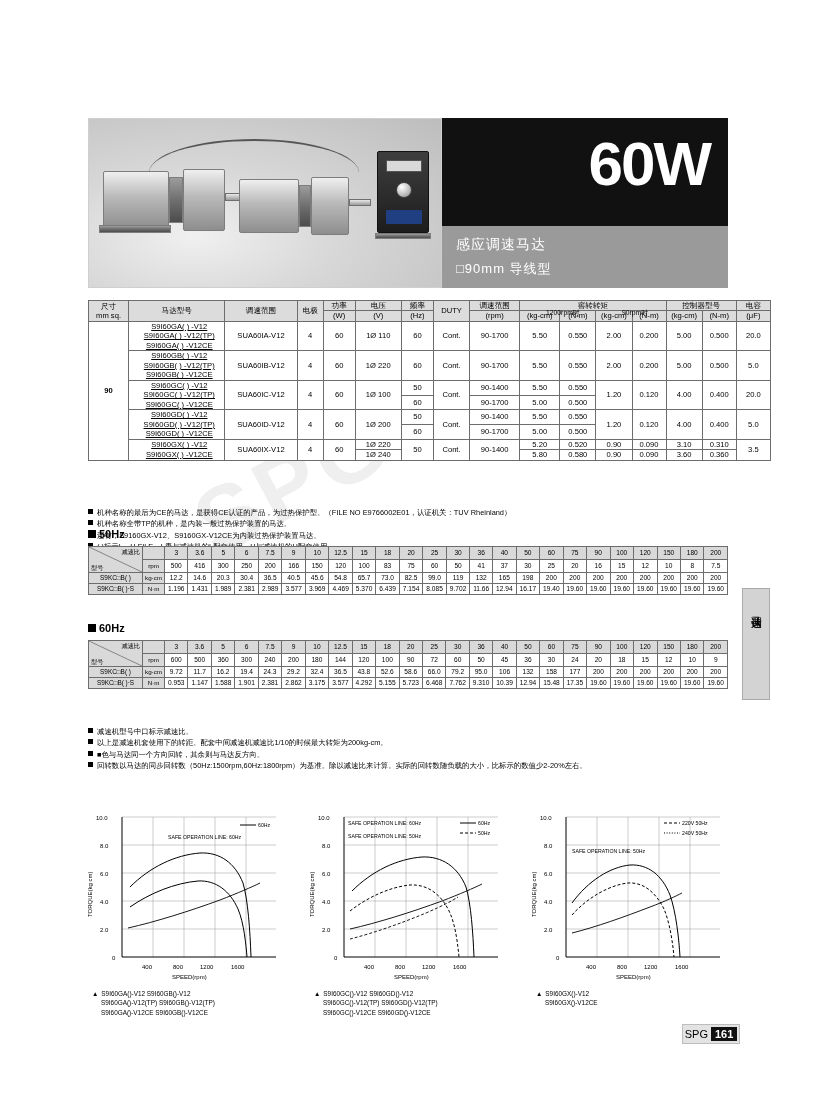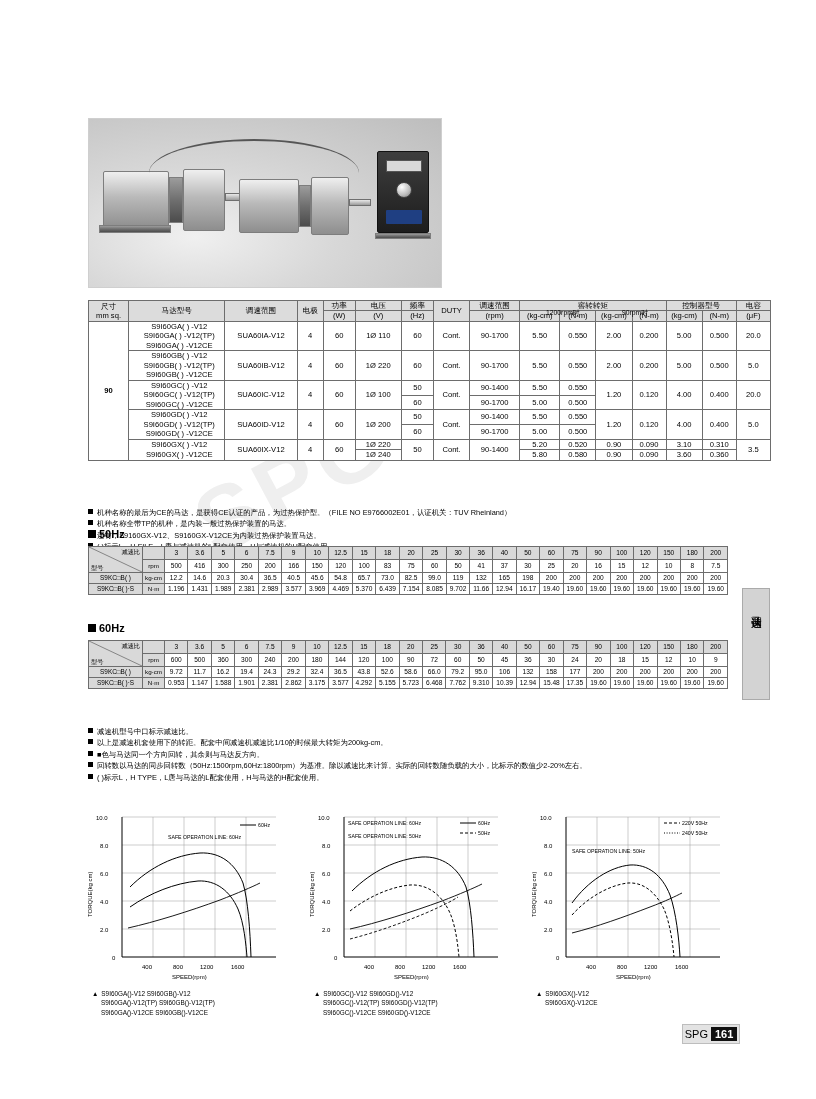--- a/index.html
+++ b/index.html
@@ -62,21 +62,21 @@
     border:1px solid #6d6d6d;
     text-align:center;
     vertical-align:middle;
     font-size:7.6px;
     padding:0;
     line-height:1.25;
     background:#fff;
   }
   .spec { position:absolute; left:88px; top:300px; width:683px; }
   .spec .hdr td { background:#dcdcdc; }
-  .modelcell { text-align:left; padding-left:5px !important; font-size:7.2px; }
+  .modelcell { text-align:left; padding-left:5px !important; font-size:7.2px;text-decoration:underline; }
   .nbig { font-size:17px; font-weight:bold; }
 
   
   .notes { position:absolute; left:88px; width:640px; font-size:7.4px; line-height:1.55; }
   .notes div { white-space:nowrap; }
   .sq { display:inline-block; width:5px; height:5px; background:#000; margin-right:4px; vertical-align:1px;}
 
   
   .sect-title { position:absolute; left:88px; font-size:11px; font-weight:bold; }
   .sect-title .blk { display:inline-block; width:8px; height:8px; background:#000; margin-right:3px; }
@@ -143,20 +143,29 @@
       <div class="ctrl-box" style="left:288px;top:32px;width:52px;height:82px;">
         <div class="ctrl-screen" style="left:8px;top:8px;width:36px;height:12px;"></div>
         <div class="ctrl-knob" style="left:18px;top:30px;"></div>
         <div class="ctrl-label" style="left:8px;top:58px;width:36px;height:14px;"></div>
       </div>
       <div class="mtr dark" style="left:286px;top:114px;width:56px;height:6px;"></div>
 
       <div style="position:absolute;left:60px;top:20px;width:210px;height:34px;border-top:2px solid #555;border-radius:50%/100% 100% 0 0;"></div>
     </div>
 
+    <div class="hero-right">
+      <div class="hero-band-top">
+        <div class="hero-60w">60W</div>
+      </div>
+      <div class="hero-band-bot">
+        <div class="l1">感应调速马达</div>
+        <div class="l2">□90mm  导线型</div>
+      </div>
+    </div>
   </div>
 
   <table class="spec">
     <colgroup>
       <col style="width:40px">
         <col style="width:96px">
         <col style="width:72px">
       <col style="width:26px">
         <col style="width:32px">
         <col style="width:46px">
@@ -598,21 +607,20 @@
       <td>19.60</td>
     </tr>
   </tbody>
     </table>
 
   <div class="notes" style="top:726px;">
     <div><span class="sq"></span><span>减速机型号中口标示减速比。</span></div>
     <div><span class="sq"></span><span>以上是减速机套使用下的转距。配套中间减速机减速比1/10的时候最大转矩为200kg-cm。</span></div>
     <div><span class="sq"></span><span>■色与马达同一个方向回转，其余则与马达反方向。</span></div>
     <div><span class="sq"></span><span>回转数以马达的同步回转数（50Hz:1500rpm,60Hz:1800rpm）为基准。除以减速比来计算。实际的回转数随负载的大小，比标示的数值少2-20%左右。</span></div>
-    <div><span class="sq"></span><span>( )标示L，H TYPE，L唐与马达的L配套使用，H与马达的H配套使用。</span></div>
   </div>
 
   <div class="charts">
 
     <div class="chartbox" style="left:0px;">
       <svg class="chart-svg" width="210" height="180" viewBox="0 0 210 180">
         <g stroke="#999" stroke-width="0.5">
           <line x1="42" y1="12" x2="196" y2="12"></line>
           <line x1="42" y1="40" x2="196" y2="40"></line>
           <line x1="42" y1="68" x2="196" y2="68"></line>

